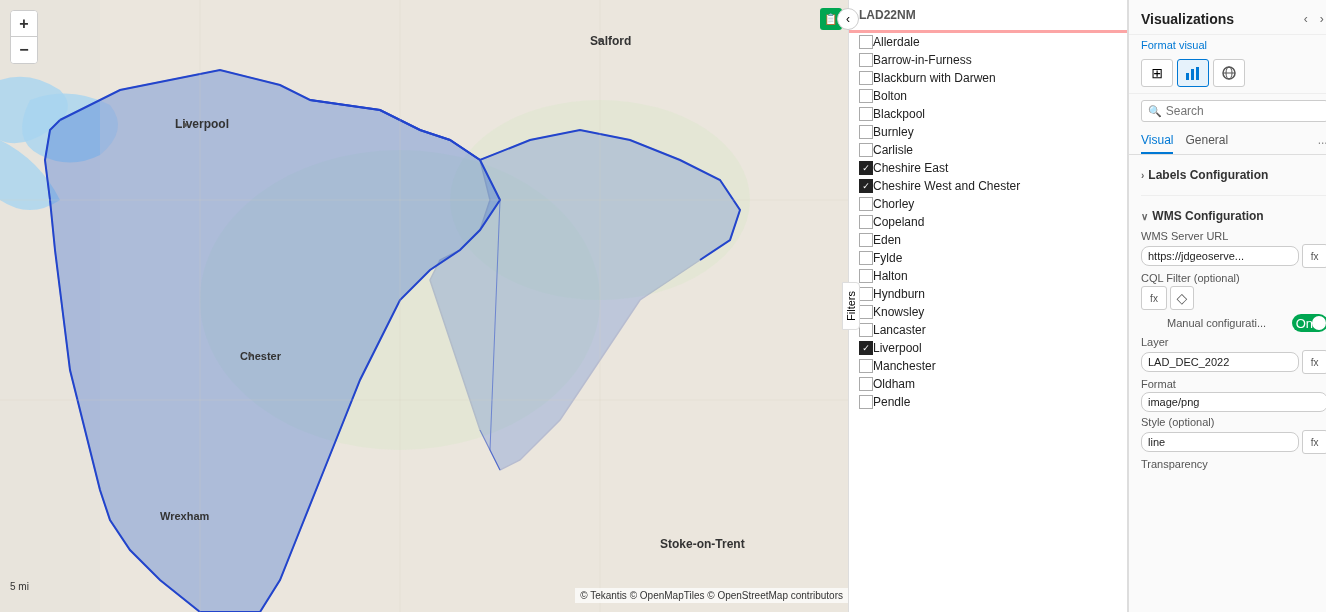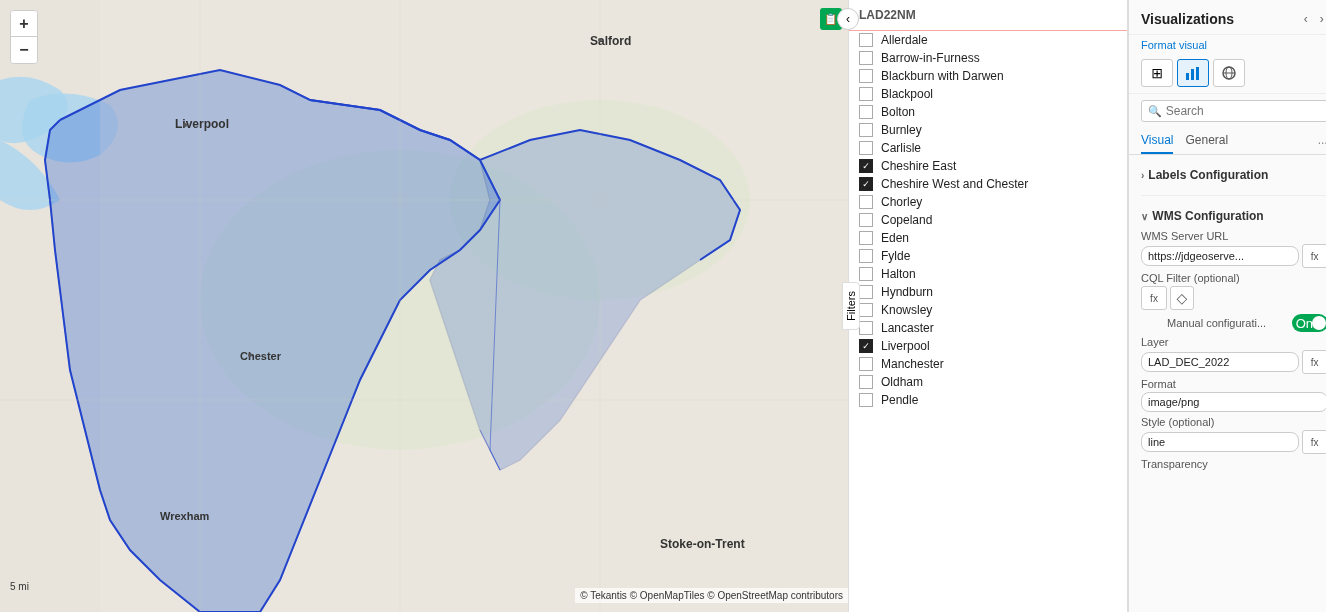--- a/index.html
+++ b/index.html
@@ -90,33 +90,32 @@
       cursor: pointer;
       font-size: 12px;
       z-index: 10;
     }
 
     .filters-header {
       padding: 8px 10px;
       font-size: 12px;
       font-weight: 600;
       color: #555;
-      border-bottom: 1px solid #fca5a5;
+      border-bottom: 3px solid #fca5a5;
     }
 
     .filter-list {
       overflow-y: auto;
       flex: 1;
     }
 
     .filter-item {
       display: flex;
       align-items: center;
       padding: 2px 10px;
-      gap: 8px;
       cursor: pointer;
     }
 
     .filter-checkbox {
       width: 14px; height: 14px;
       border: 1px solid #aaa;
       background: white;
       display: flex; align-items: center; justify-content: center;
       flex-shrink: 0;
       cursor: pointer;
@@ -447,25 +446,25 @@
       <div class="filter-item">
         <div class="filter-checkbox"></div>
         <span class="filter-label">Barrow-in-Furness</span>
       </div>
       <div class="filter-item">
         <div class="filter-checkbox"></div>
         <span class="filter-label">Blackburn with Darwen</span>
       </div>
       <div class="filter-item">
         <div class="filter-checkbox"></div>
+        <span class="filter-label">Bolton</span>
+      </div>
+      <div class="filter-item">
+        <div class="filter-checkbox"></div>
         <span class="filter-label">Blackpool</span>
-      </div>
-      <div class="filter-item">
-        <div class="filter-checkbox"></div>
-        <span class="filter-label">Bolton</span>
       </div>
       <div class="filter-item">
         <div class="filter-checkbox"></div>
         <span class="filter-label">Burnley</span>
       </div>
       <div class="filter-item">
         <div class="filter-checkbox"></div>
         <span class="filter-label">Carlisle</span>
       </div>
       <div class="filter-item">

